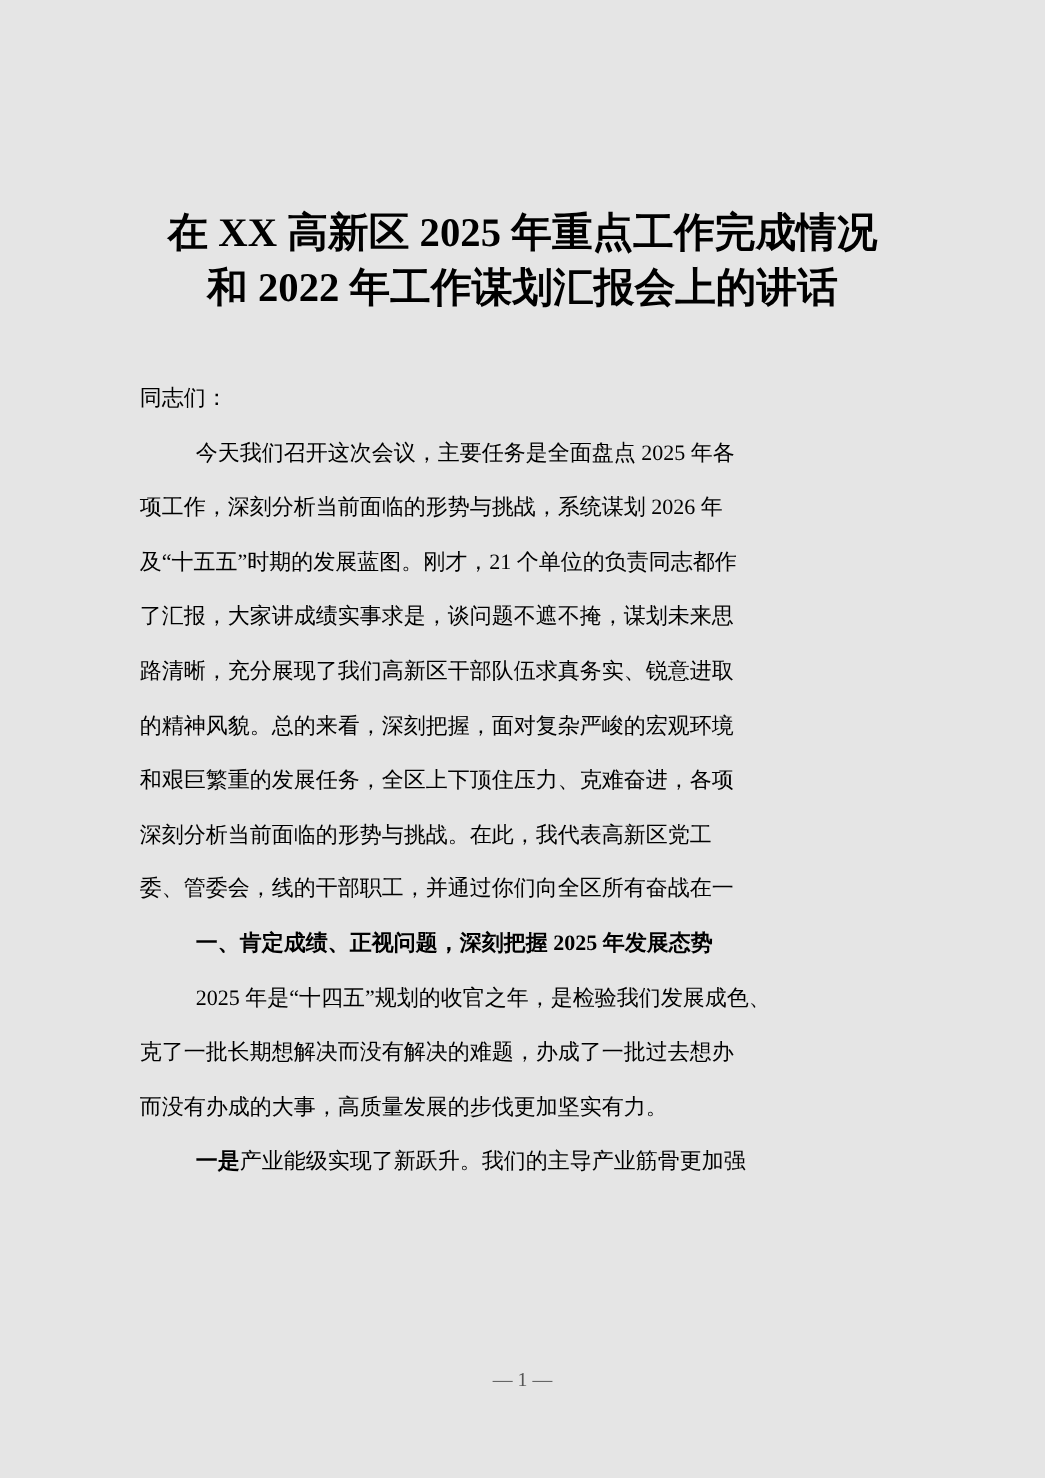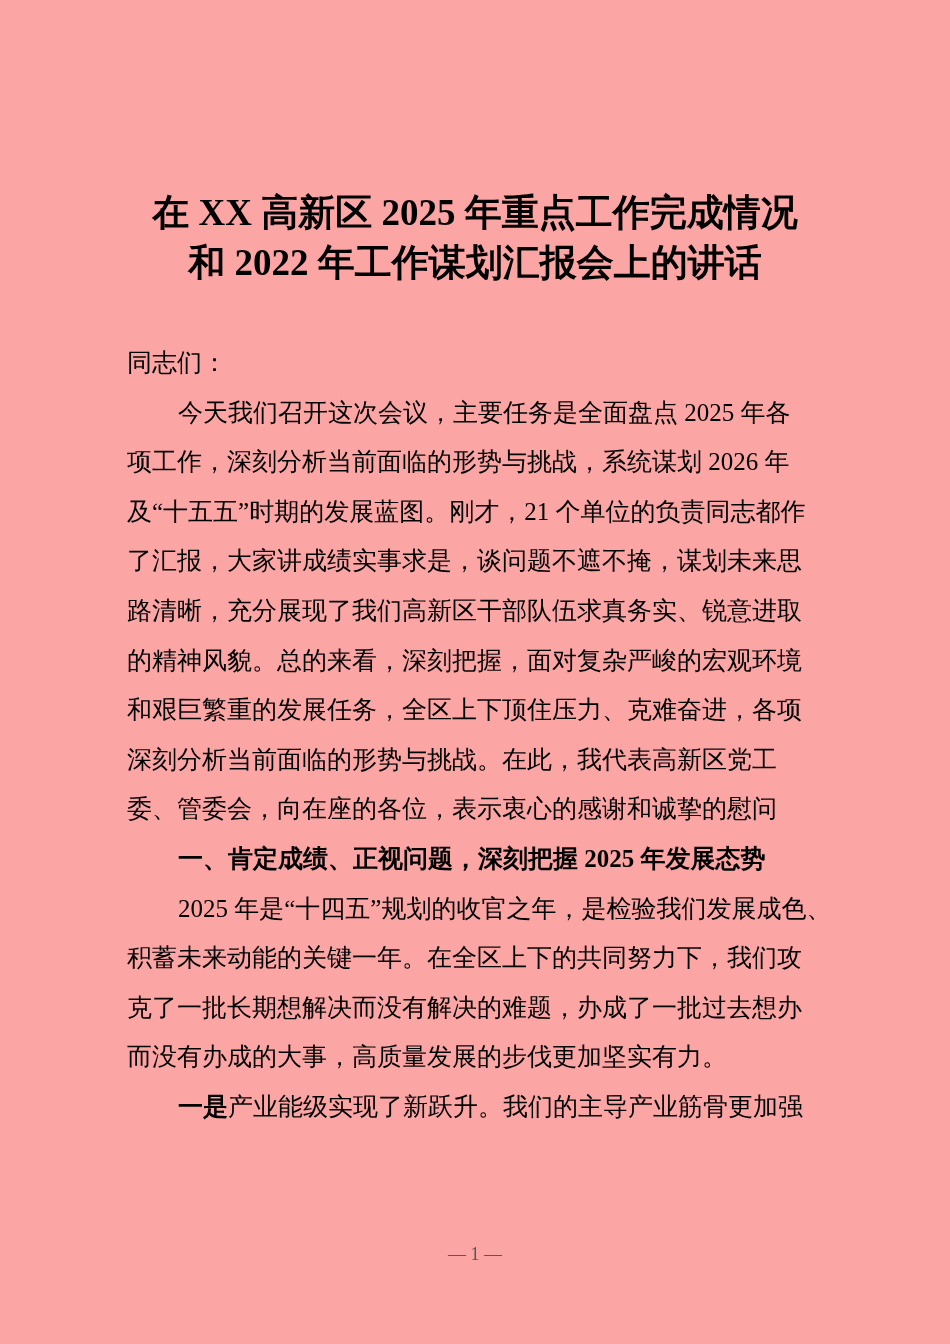--- a/index.html
+++ b/index.html
@@ -13,42 +13,42 @@
       position: relative;
       overflow: hidden;
       font-family: "Liberation Serif", "DejaVu Serif", serif;
       color: #000000;
     }
     .page {
       position: absolute;
       left: 0; top: 0;
       width: 950px;
       height: 1344px;
-      background: #fca5a5;
+      background: #e5e5e5;
     }
     .title {
       position: absolute;
       left: 0;
       top: 188px;
       width: 950px;
       text-align: center;
       font-weight: bold;
       font-size: 37px;
       line-height: 50px;
       letter-spacing: 0px;
     }
     .title-line {
       display: block;
       white-space: nowrap;
     }
     .body-text {
       position: absolute;
       left: 127px;
       width: 700px;
-      font-size: 25px;
+      font-size: 20px;
       line-height: 49.6px;
     }
     .line {
       display: block;
       white-space: nowrap;
       height: 49.6px;
     }
     .indent {
       padding-left: 51px;
     }
@@ -80,28 +80,27 @@
 
     <div>
       <span class="line indent">今天我们召开这次会议，主要任务是全面盘点 2025 年各</span>
       <span class="line">项工作，深刻分析当前面临的形势与挑战，系统谋划 2026 年</span>
       <span class="line">及“十五五”时期的发展蓝图。刚才，21 个单位的负责同志都作</span>
       <span class="line">了汇报，大家讲成绩实事求是，谈问题不遮不掩，谋划未来思</span>
       <span class="line">路清晰，充分展现了我们高新区干部队伍求真务实、锐意进取</span>
       <span class="line">的精神风貌。总的来看，深刻把握，面对复杂严峻的宏观环境</span>
       <span class="line">和艰巨繁重的发展任务，全区上下顶住压力、克难奋进，各项</span>
       <span class="line">深刻分析当前面临的形势与挑战。在此，我代表高新区党工</span>
-      <span class="line">委、管委会，向在座的各位，表示衷心的感谢和诚挚的慰问</span>
+      <span class="line">委、管委会，线的干部职工，并通过你们向全区所有奋战在一</span>
     </div>
 
     <span class="line indent bold">一、肯定成绩、正视问题，深刻把握 2025 年发展态势</span>
 
     <div>
       <span class="line indent">2025 年是“十四五”规划的收官之年，是检验我们发展成色、</span>
-      <span class="line">积蓄未来动能的关键一年。在全区上下的共同努力下，我们攻</span>
       <span class="line">克了一批长期想解决而没有解决的难题，办成了一批过去想办</span>
       <span class="line">而没有办成的大事，高质量发展的步伐更加坚实有力。</span>
     </div>
 
     <span class="line indent"><span class="bold">一是</span><span>产业能级实现了新跃升。我们的主导产业筋骨更加强</span></span>
   </div>
 
   <div class="page-number">— 1 —</div>
 
 </div>

